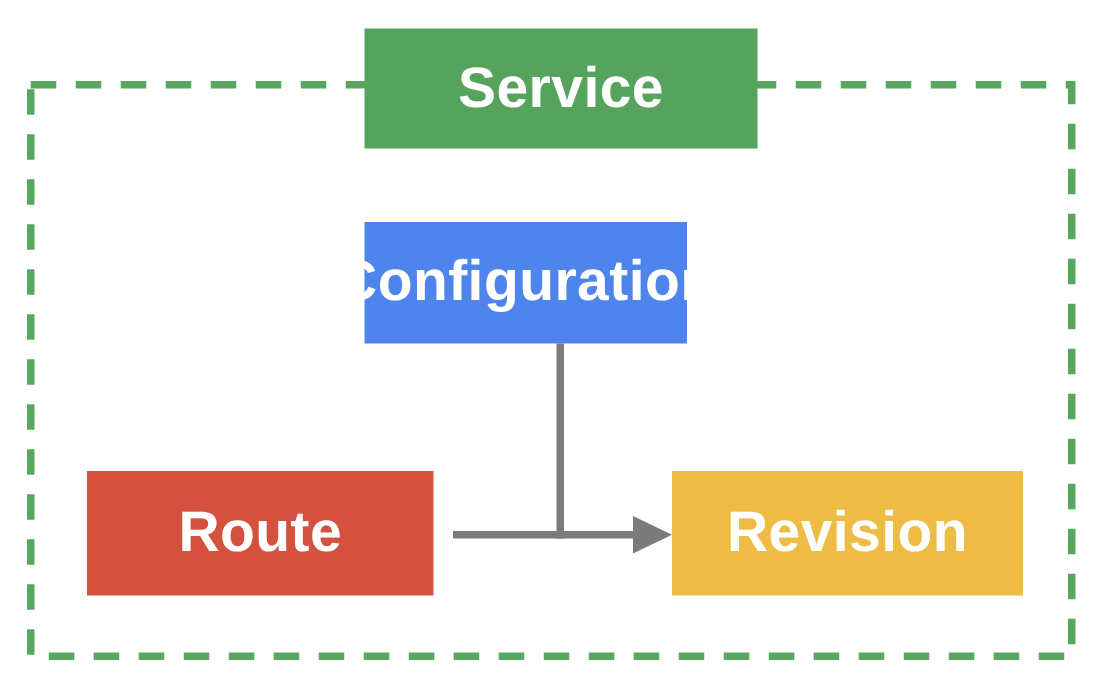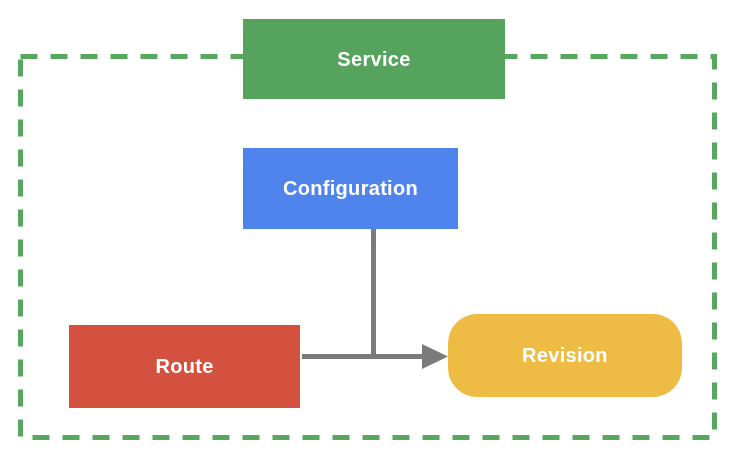--- a/index.html
+++ b/index.html
@@ -23,41 +23,39 @@
     height: 456px;
     pointer-events: none;
   }
   .node {
     position: absolute;
     display: flex;
     align-items: center;
     justify-content: center;
     color: #ffffff;
     font-weight: 700;
-    font-size: 20px;
+    font-size: 38px;
     letter-spacing: 0.3px;
     user-select: none;
   }
   .node-service {
     left: 243px; top: 19px; width: 262px; height: 80px;
     background: #55A35D;
   }
   .node-configuration {
     left: 243px; top: 148px; width: 215px; height: 81px;
     background: #4F84EC;
   }
   .node-route {
-    left: 69px; top: 314px; width: 231px; height: 83px;
+    left: 58px; top: 314px; width: 231px; height: 83px;
     background: #D5513F;
-    margin-top: 11px;
   }
   .node-revision {
     left: 448px; top: 314px; width: 234px; height: 83px;
     background: #EEBC44;
-    border-radius: 29px;
   }
 </style>
 </head>
 <body>
 
 <div class="canvas">
 
   <svg class="layer" viewBox="0 0 740 456" aria-hidden="true">
     <rect x="20.5" y="56.5" width="694" height="381" fill="none" stroke="#57A75F" stroke-width="5" stroke-dasharray="17 13"></rect>
   </svg>

